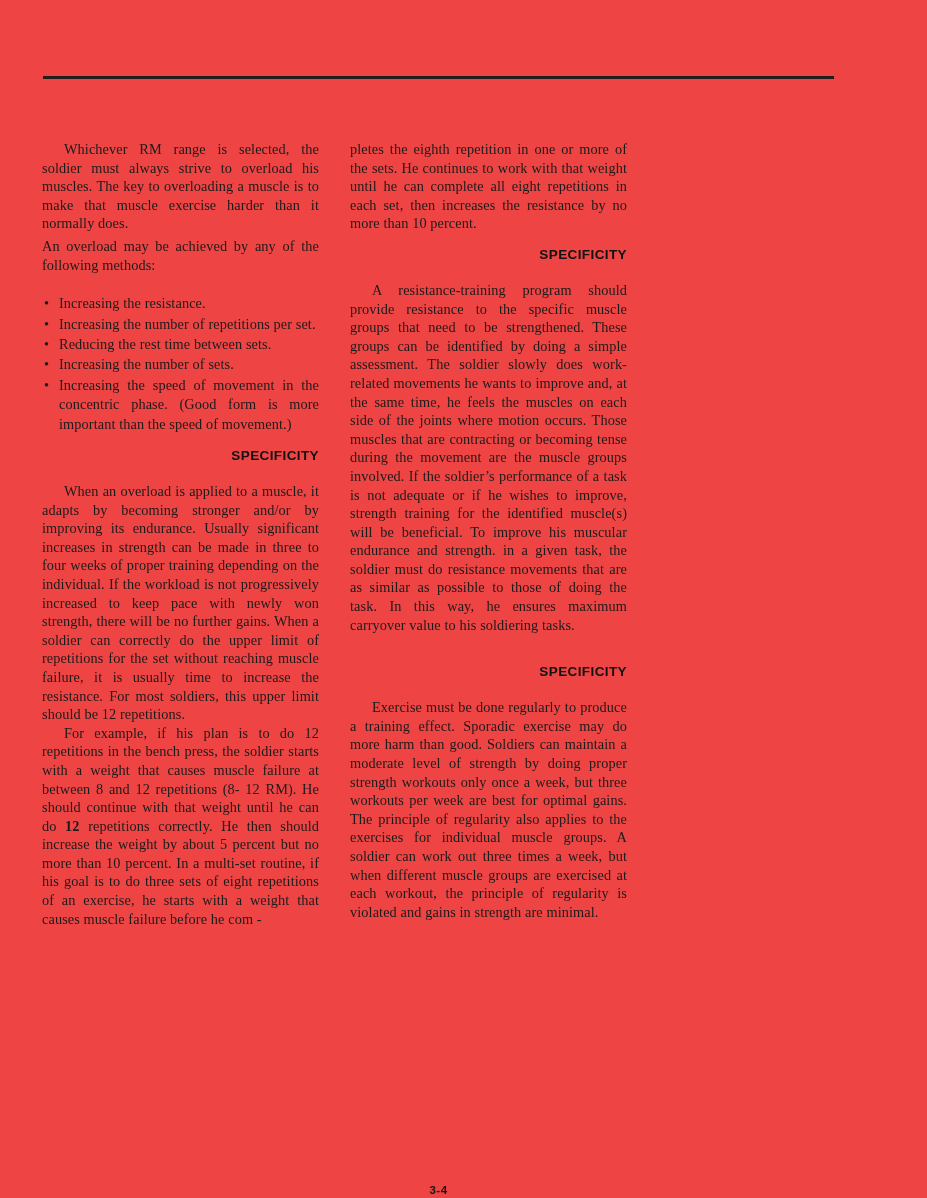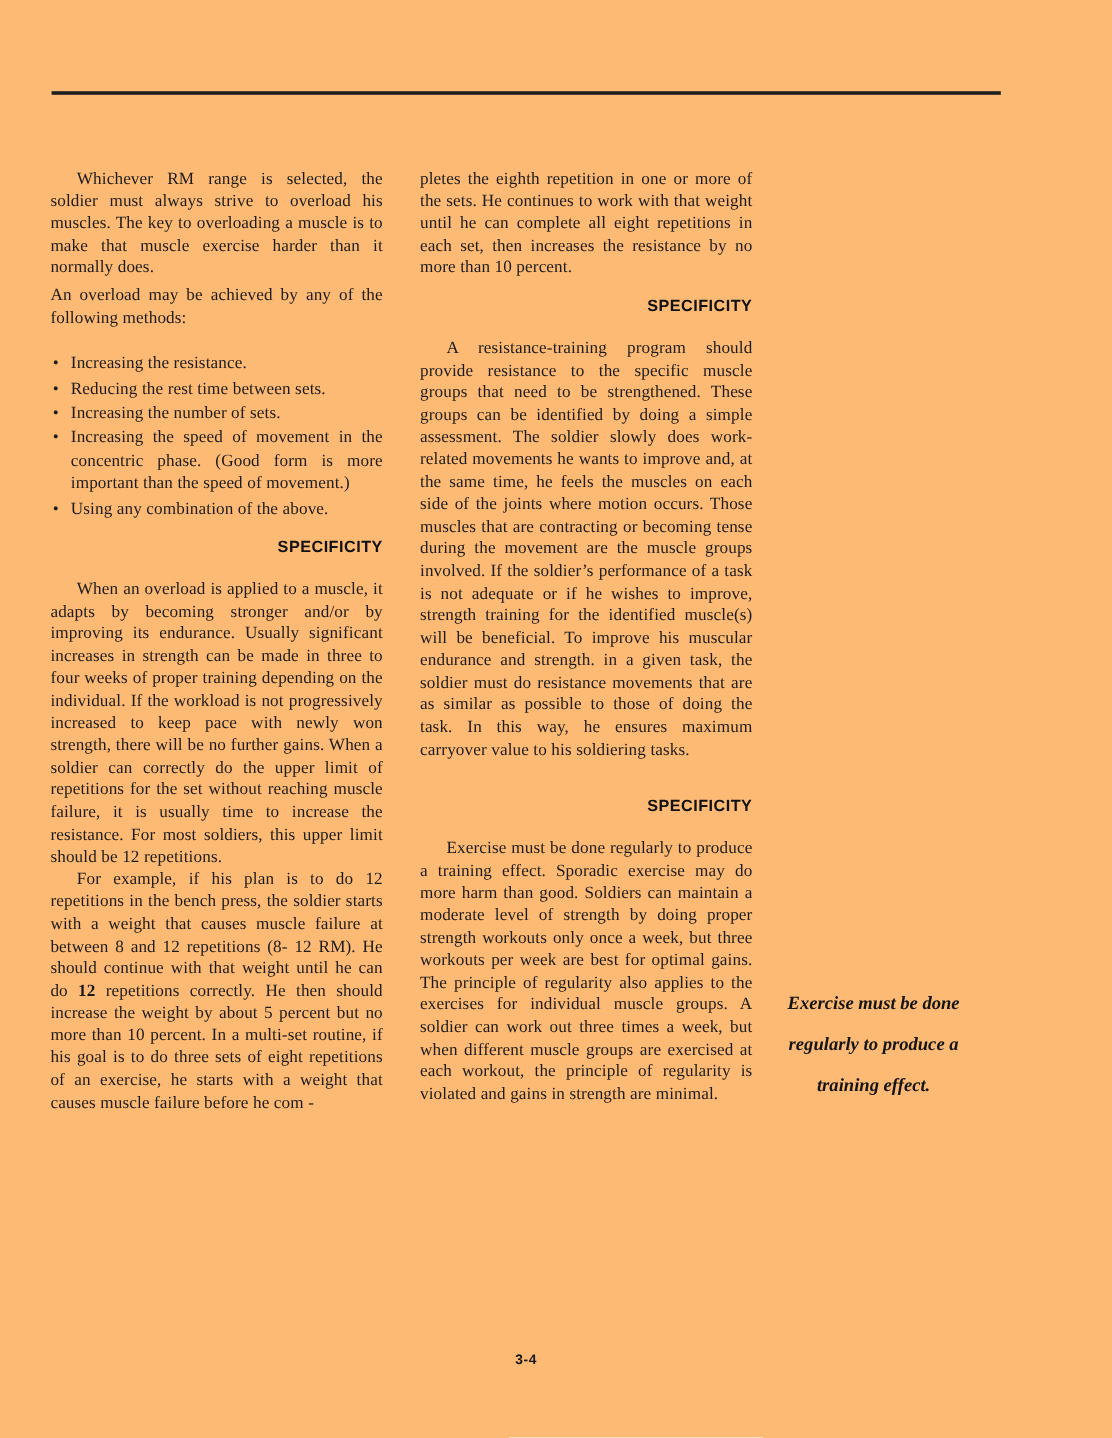--- a/index.html
+++ b/index.html
@@ -1,20 +1,20 @@
 <!DOCTYPE html>
 <html><head>
 <meta charset="utf-8">
 <style>
   html, body { margin: 0; padding: 0; background: #ffffff; }
   .page {
     position: relative;
     width: 927px;
     height: 1198px;
-    background: #fdba74;
+    background: #ef4444;
     font-family: "Liberation Serif", serif;
     color: #1b1b1b;
     overflow: hidden;
   }
   .top-rule {
     position: absolute;
     left: 43px;
     top: 76px;
     width: 791px;
     height: 3px;
@@ -74,21 +74,21 @@
     font-family: "Liberation Serif", serif;
     font-weight: 700;
     font-style: italic;
     font-size: 15.5px;
     line-height: 34px;
     color: #141414;
   }
   .page-number {
     position: absolute;
     left: 43px;
-    top: 1128px;
+    top: 1184px;
     width: 791px;
     text-align: center;
     font-family: "Liberation Sans", sans-serif;
     font-weight: 700;
     font-size: 11.5px;
     letter-spacing: 0.5px;
     color: #161616;
   }
 </style>
 </head>
@@ -96,39 +96,34 @@
 
 <div class="page">
 
   <div class="top-rule"></div>
 
   <div class="col col-left">
     <p class="body indent">Whichever RM range is selected, the soldier must always strive to overload his muscles. The key to overloading a muscle is to make that muscle exercise harder than it normally does.</p>
     <p class="body gap-above">An overload may be achieved by any of the following methods:</p>
     <ul class="bullets">
       <li>Increasing the resistance.</li>
+      <li>Increasing the number of repetitions per set.</li>
       <li>Reducing the rest time between sets.</li>
       <li>Increasing the number of sets.</li>
       <li>Increasing the speed of movement in the concentric phase. (Good form is more important than the speed of movement.)</li>
-      <li>Using any combination of the above.</li>
     </ul>
     <h2 class="heading">SPECIFICITY</h2>
     <p class="body indent">When an overload is applied to a muscle, it adapts by becoming stronger and/or by improving its endurance. Usually significant increases in strength can be made in three to four weeks of proper training depending on the individual. If the workload is not progressively increased to keep pace with newly won strength, there will be no further gains. When a soldier can correctly do the upper limit of repetitions for the set without reaching muscle failure, it is usually time to increase the resistance. For most soldiers, this upper limit should be 12 repetitions.</p>
     <p class="body indent"><span>For example, if his plan is to do 12 repetitions in the bench press, the soldier starts with a weight that causes muscle failure at between 8 and 12 repetitions (8- 12 RM). He should continue with that weight until he can do </span><b>12</b><span> repetitions correctly. He then should increase the weight by about 5 percent but no more than 10 percent. In a multi-set routine, if his goal is to do three sets of eight repetitions of an exercise, he starts with a weight that causes muscle failure before he com -</span></p>
   </div>
 
   <div class="col col-right">
     <p class="body">pletes the eighth repetition in one or more of the sets. He continues to work with that weight until he can complete all eight repetitions in each set, then increases the resistance by no more than 10 percent.</p>
     <h2 class="heading">SPECIFICITY</h2>
     <p class="body indent">A resistance-training program should provide resistance to the specific muscle groups that need to be strengthened. These groups can be identified by doing a simple assessment. The soldier slowly does work-related movements he wants to improve and, at the same time, he feels the muscles on each side of the joints where motion occurs. Those muscles that are contracting or becoming tense during the movement are the muscle groups involved. If the soldier’s performance of a task is not adequate or if he wishes to improve, strength training for the identified muscle(s) will be beneficial. To improve his muscular endurance and strength. in a given task, the soldier must do resistance movements that are as similar as possible to those of doing the task. In this way, he ensures maximum carryover value to his soldiering tasks.</p>
     <h2 class="heading heading-regularity">SPECIFICITY</h2>
     <p class="body indent">Exercise must be done regularly to produce a training effect. Sporadic exercise may do more harm than good. Soldiers can maintain a moderate level of strength by doing proper strength workouts only once a week, but three workouts per week are best for optimal gains. The principle of regularity also applies to the exercises for individual muscle groups. A soldier can work out three times a week, but when different muscle groups are exercised at each workout, the principle of regularity is violated and gains in strength are minimal.</p>
   </div>
 
-  <div class="pull-quote">
-    <div>Exercise must be done</div>
-    <div>regularly to produce a</div>
-    <div>training effect.</div>
-  </div>
 
   <div class="page-number">3-4</div>
 
 </div>
 
 </body></html>

